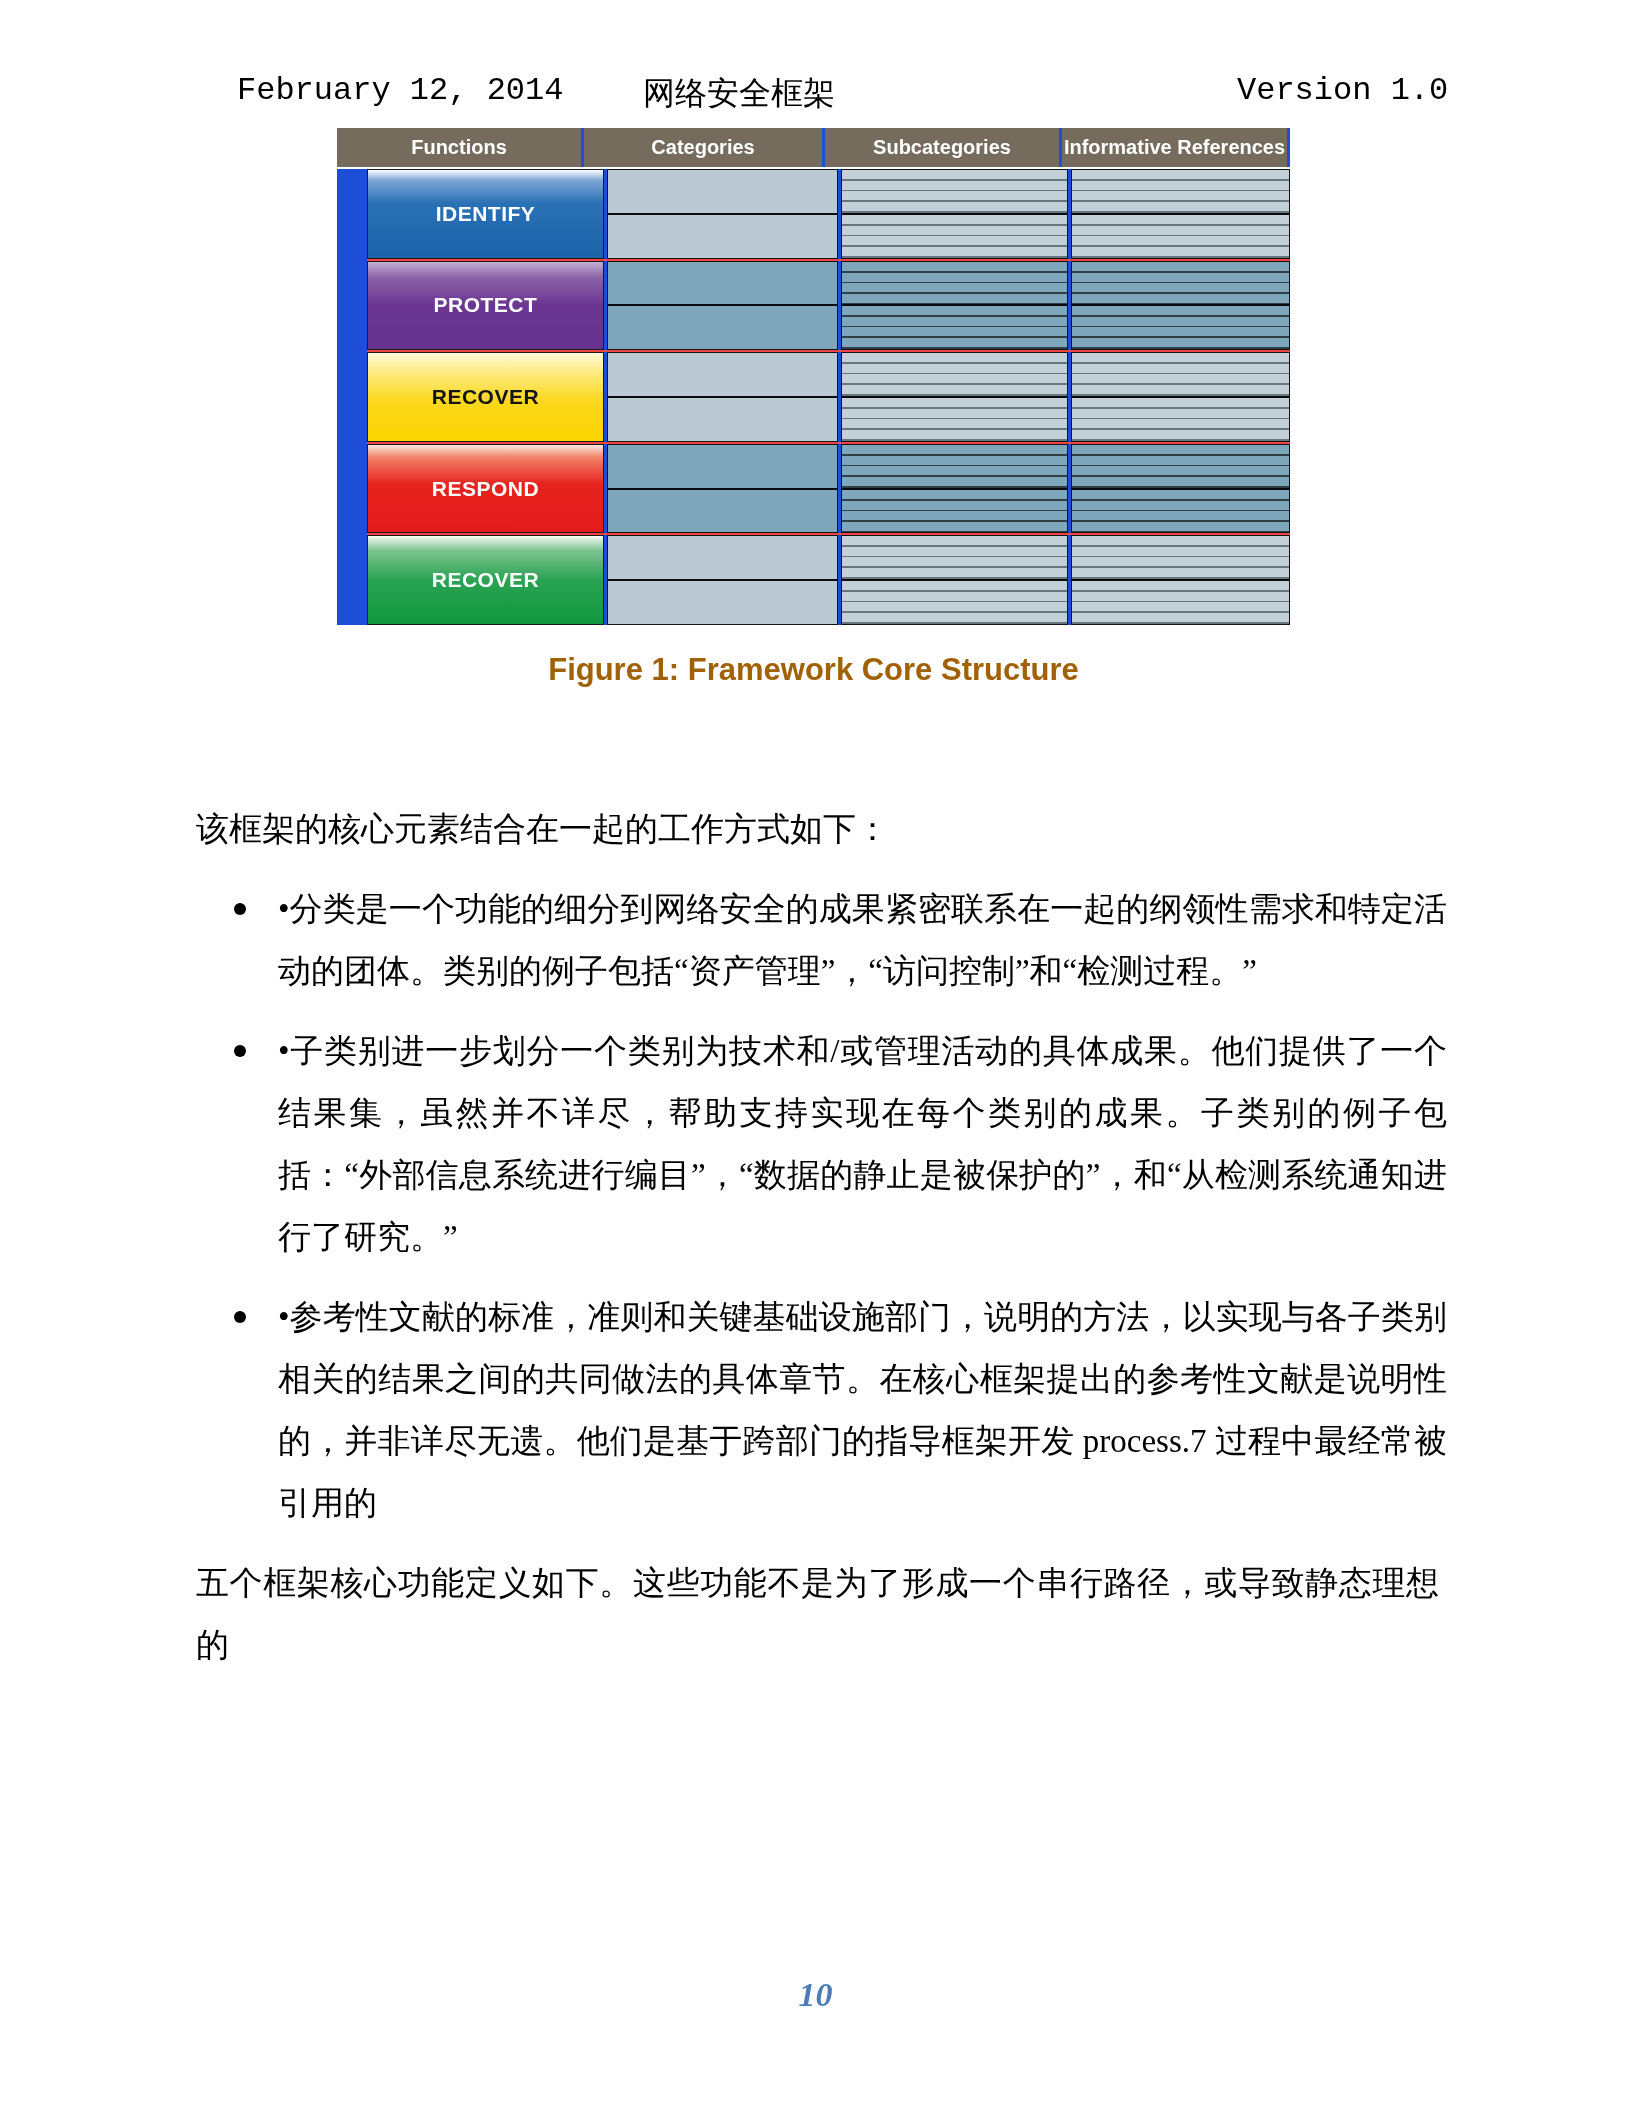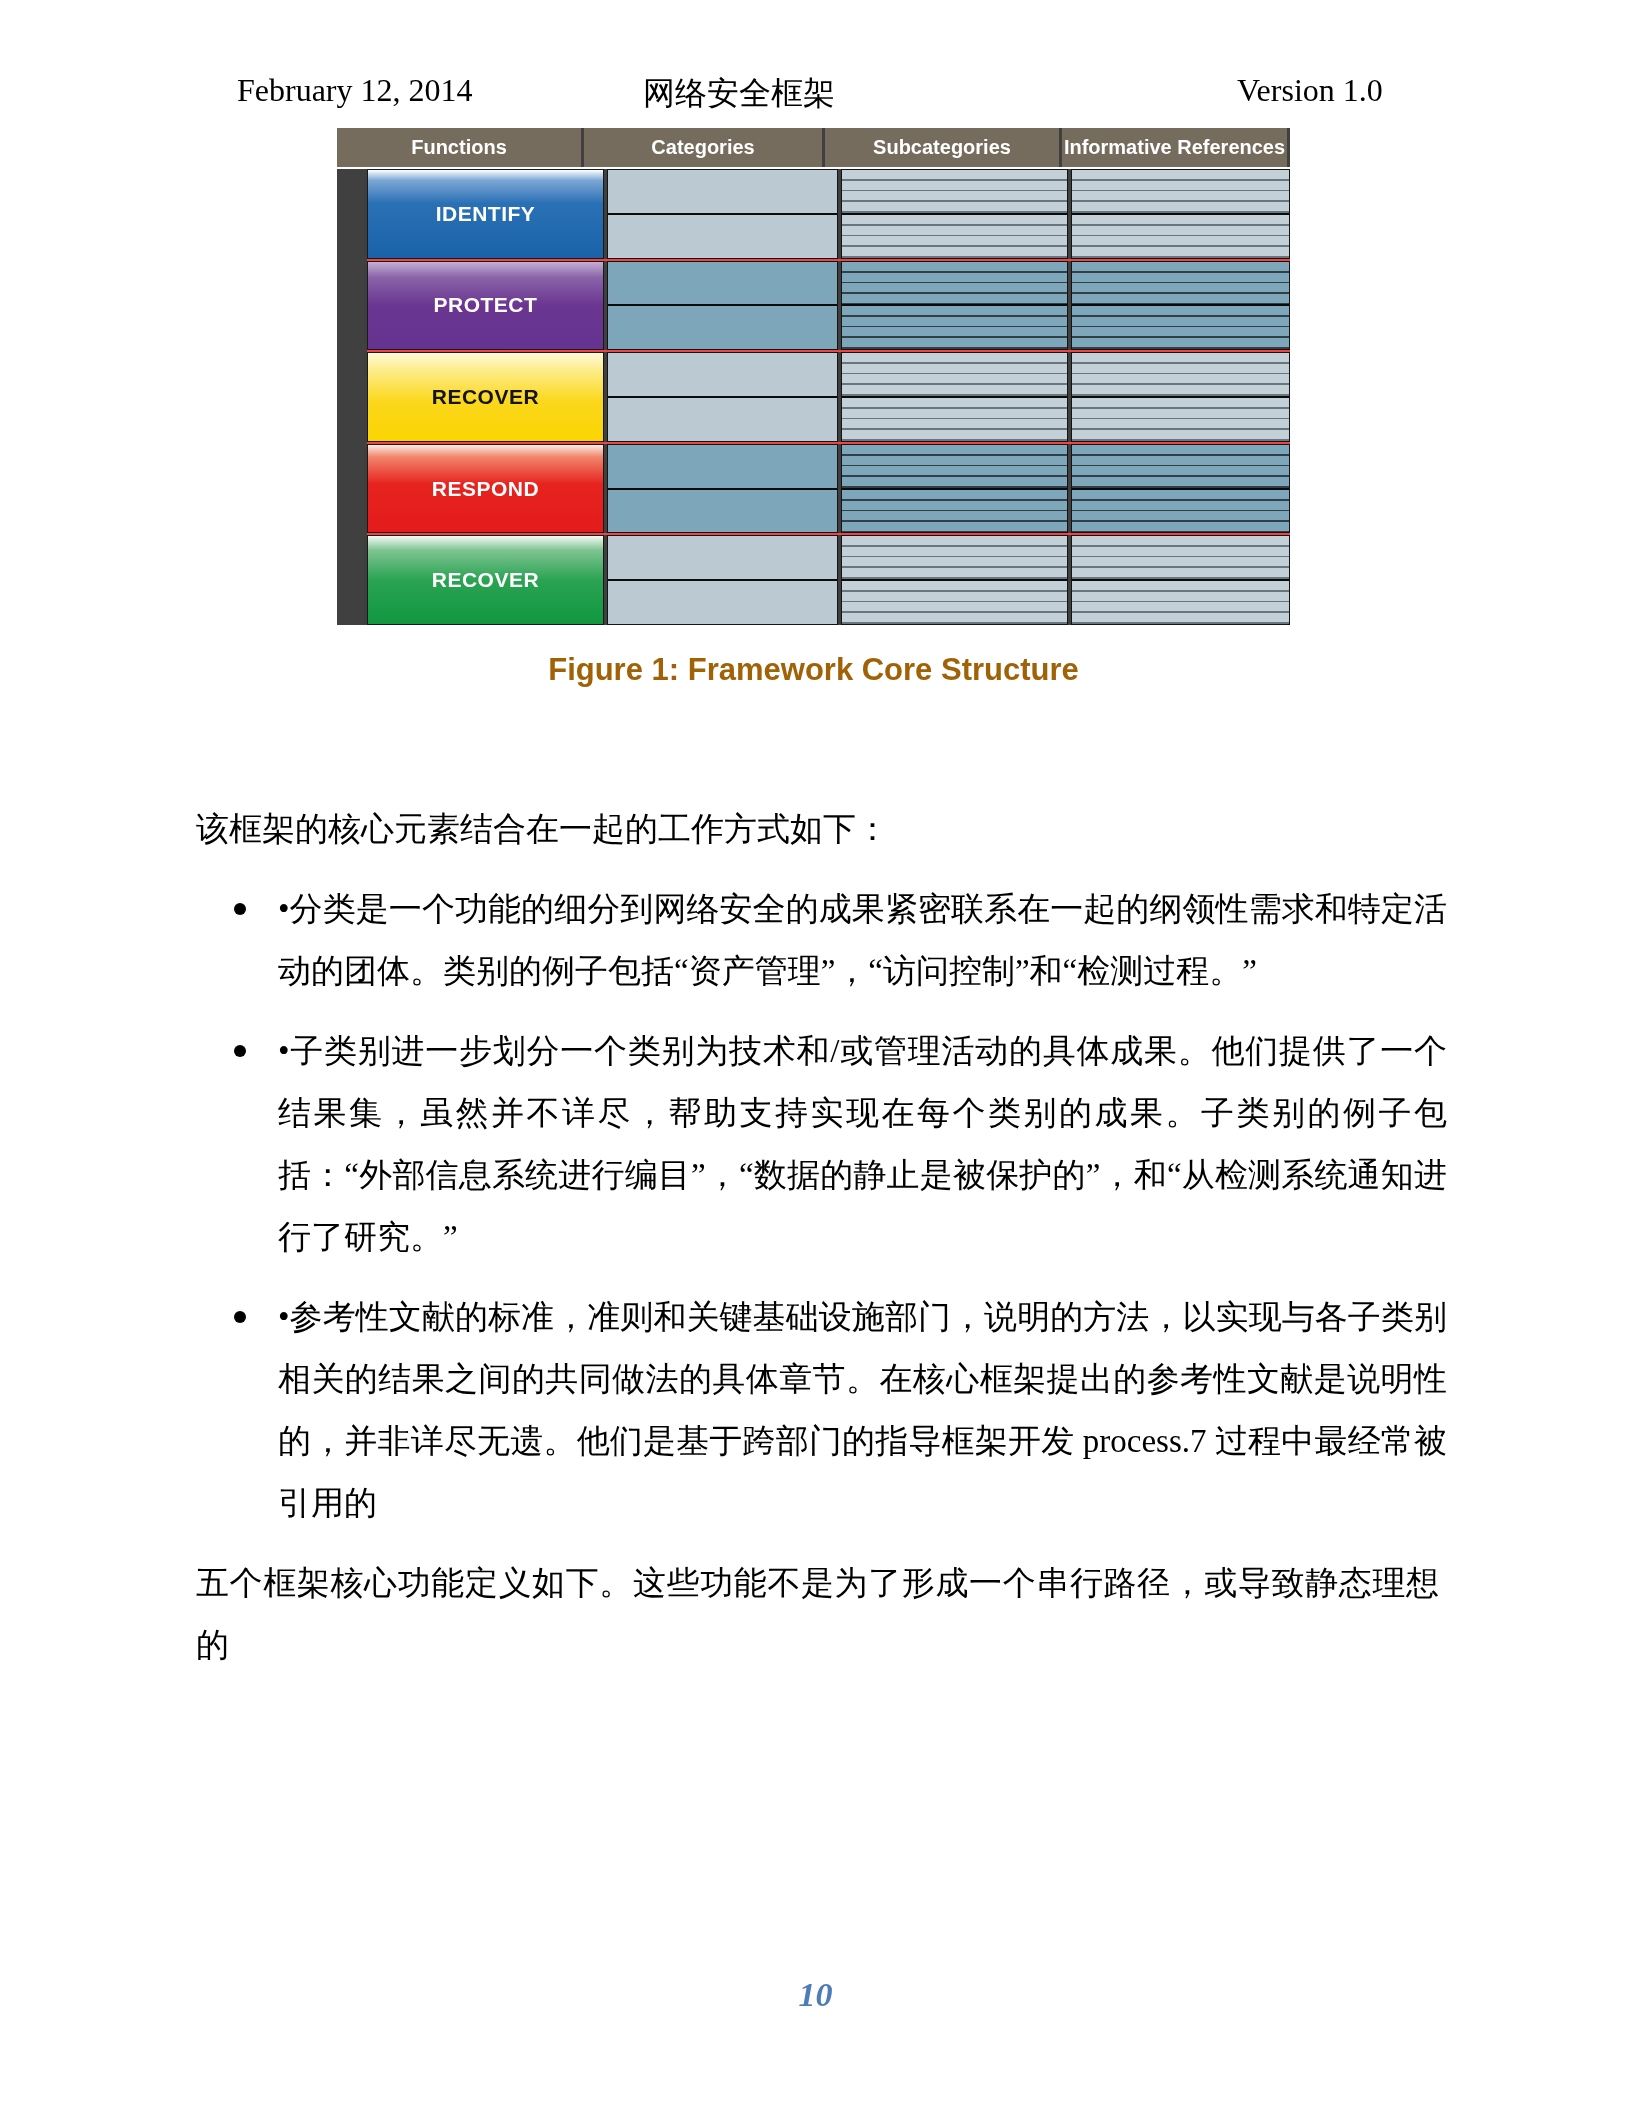--- a/index.html
+++ b/index.html
@@ -2,27 +2,27 @@
 <html><head>
 <meta charset="utf-8">
 <style>
   html,body{margin:0;padding:0;}
   body{
     width:1631px;height:2111px;position:relative;background:#ffffff;
     font-family:"Liberation Serif","DejaVu Serif",serif;color:#000;
     overflow:hidden;
   }
   
-  .pg-header{position:absolute;top:72px;left:0;width:1631px;height:40px;font-size:32px;}
+  .pg-header{position:absolute;top:72px;left:0;width:1631px;height:40px;font-size:32px;font-family:Liberation Mono, monospace;}
   .hdr-date{position:absolute;left:237px;top:0;}
   .hdr-title{position:absolute;left:739px;top:0;transform:translateX(-50%);}
   .hdr-version{position:absolute;left:1237px;top:0;}
 
   
-  .figure-table{position:absolute;left:337px;top:128px;width:953px;height:497px;background:#404040;}
+  .figure-table{position:absolute;left:337px;top:128px;width:953px;height:497px;background:#1d4ed8;}
   .ft-row{display:flex;}
   .ft-row > * + *{margin-left:3px;}
   .w-fn{width:244px;}  .w-cat{width:238px;}  .w-sub{width:234px;}  .w-ref{width:225px;}
   .ft-head{height:39px;border-bottom:2px solid #ffffff;}
   .ft-head .hcell{
     background:#766c5e;color:#ffffff;display:flex;align-items:center;justify-content:center;
     font-family:"Liberation Sans","DejaVu Sans",sans-serif;font-weight:bold;font-size:20px;
   }
   .ft-body{display:flex;flex-direction:column;height:456px;margin-left:30px;}
   .sec{flex:1;display:flex;}

